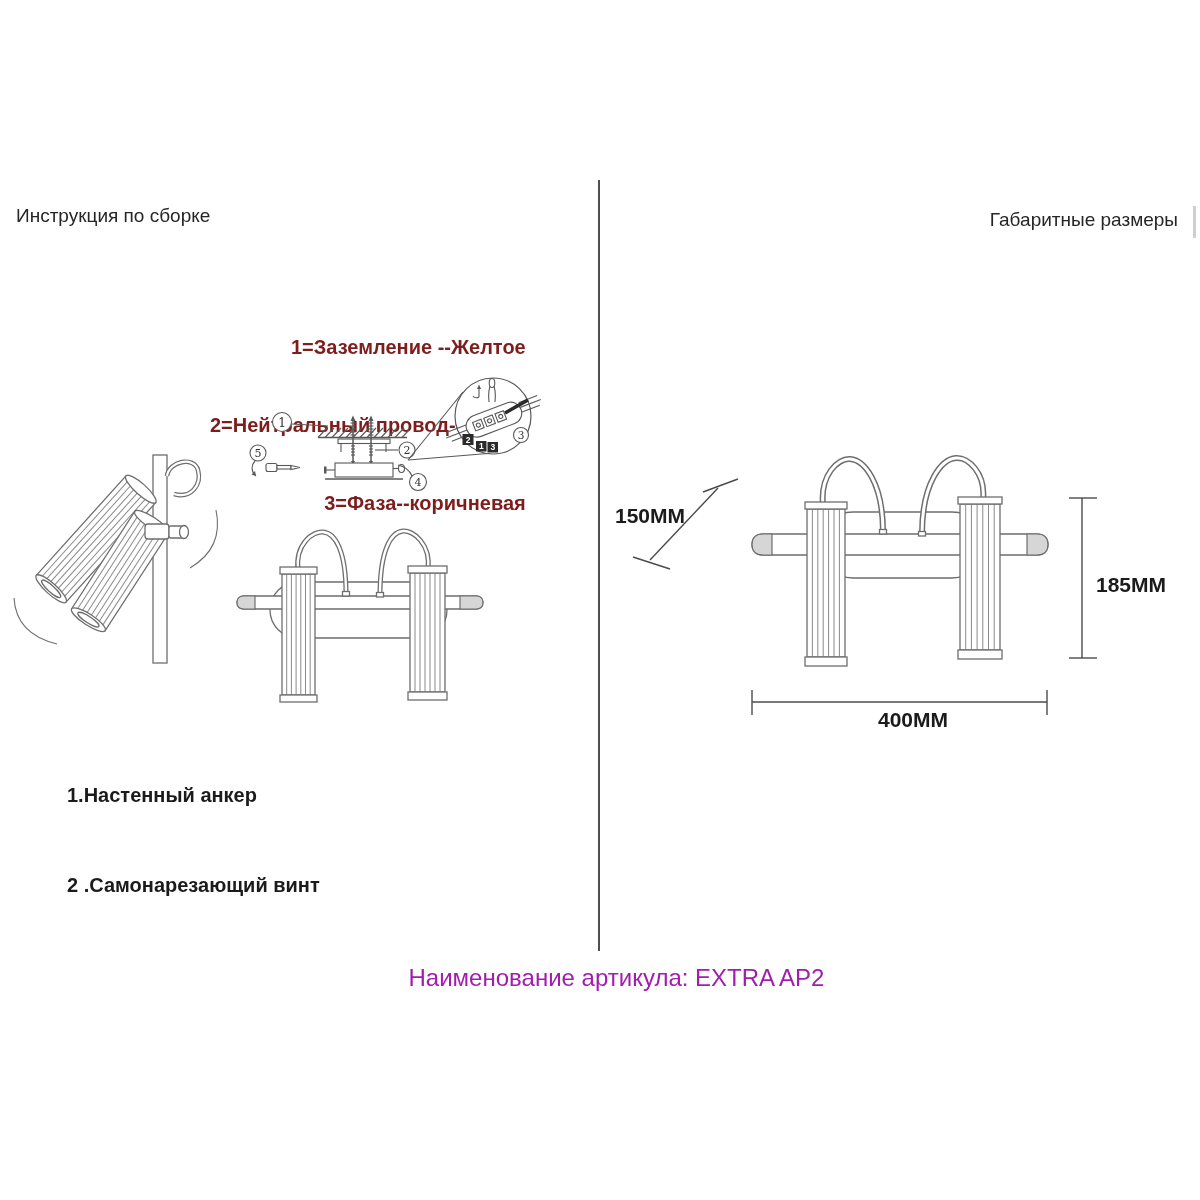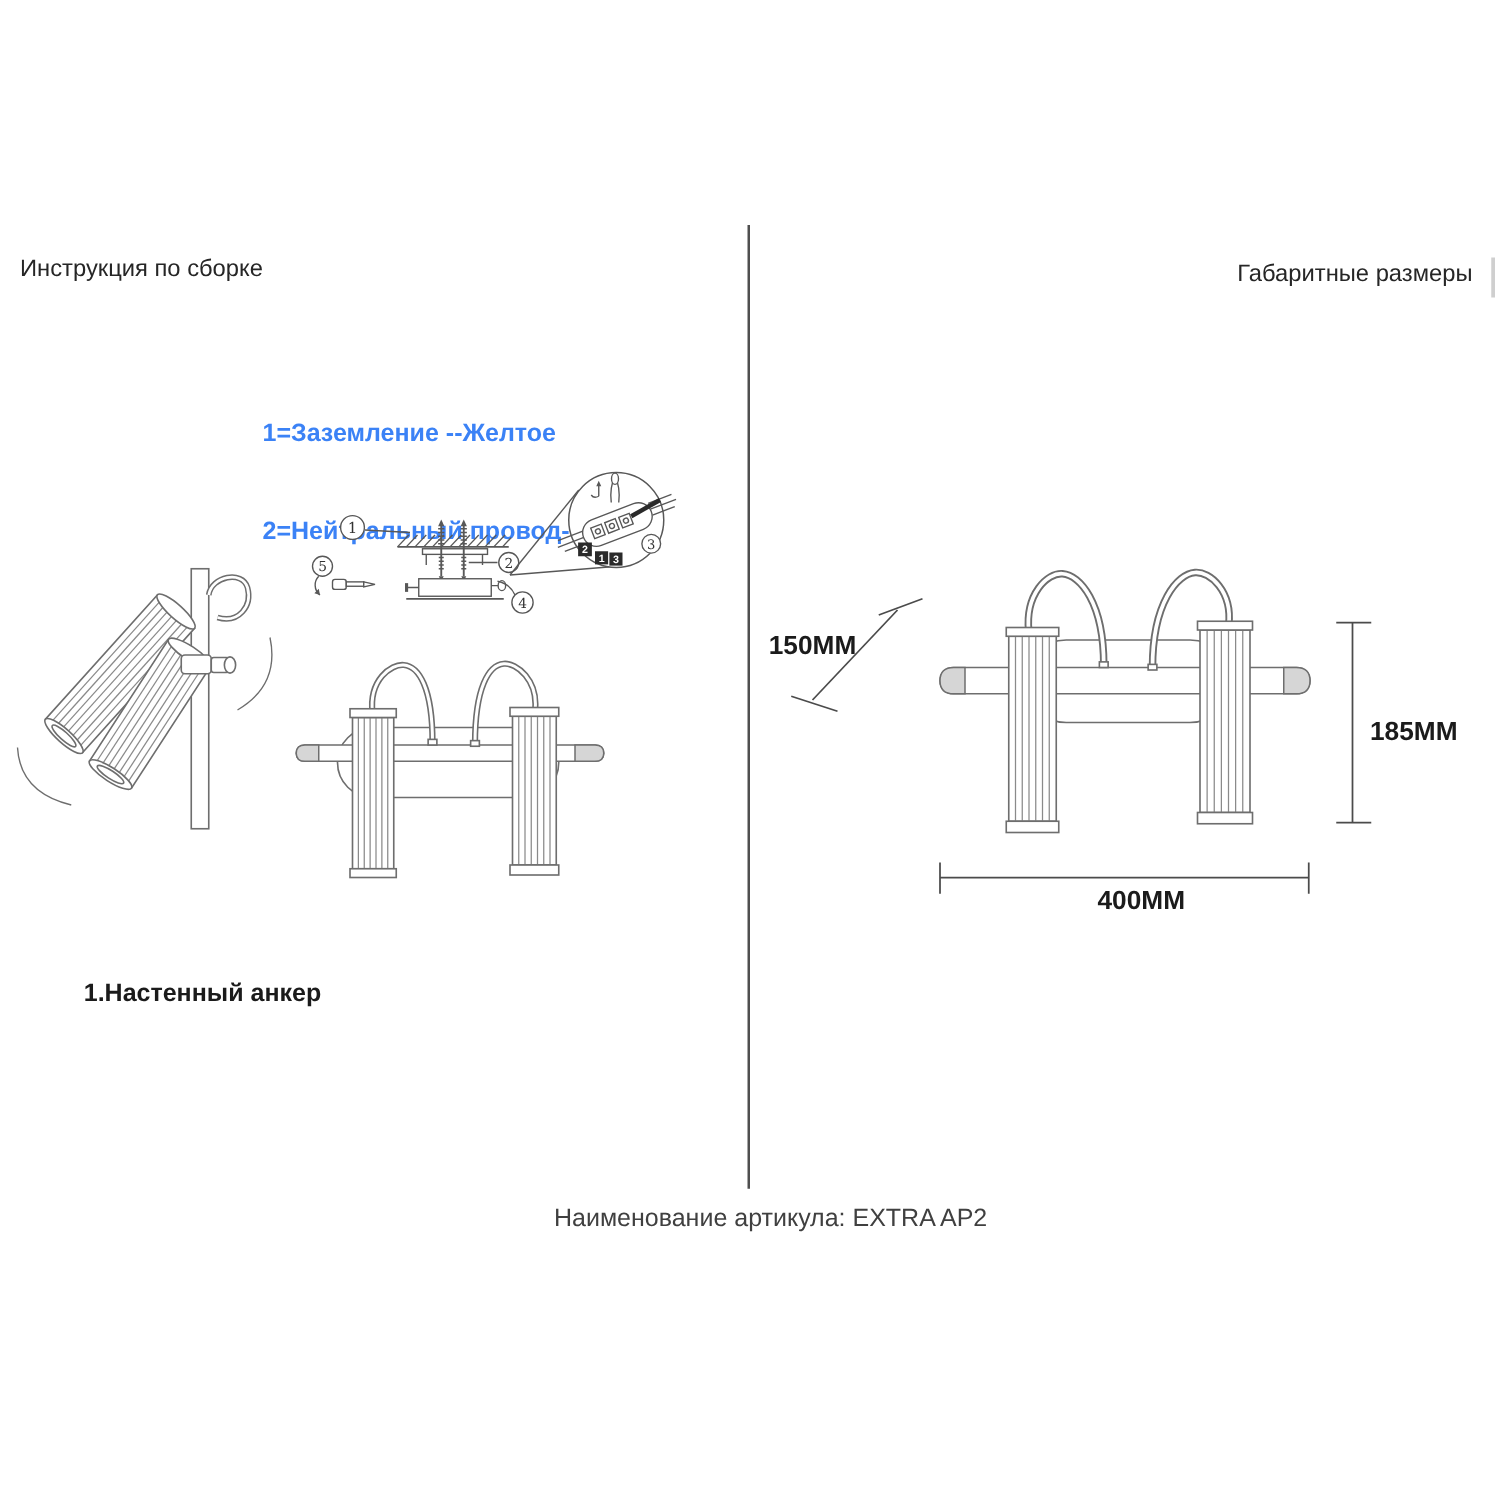--- a/index.html
+++ b/index.html
@@ -1,22 +1,22 @@
 <!DOCTYPE html>
 <html><head>
 <meta charset="utf-8">
 <style>
   html,body{margin:0;padding:0;background:#fff;}
   .page{position:relative;width:1200px;height:1200px;background:#fff;overflow:hidden;
         font-family:"Liberation Sans",sans-serif;color:#1c1c1c;}
   .abs{position:absolute;}
   .hdr{font-size:19px;font-weight:400;color:#262626;white-space:nowrap;}
-  .legend{font-size:20px;font-weight:700;line-height:26px;white-space:pre;color:#3b82f6;}
+  .legend{font-size:20px;font-weight:700;line-height:26px;white-space:pre;color:#7f1d1d;text-align:right;}
   .parts{font-size:20px;font-weight:700;line-height:30px;white-space:pre;color:#1b1b1b;}
-  .footer{left:0;right:0;text-align:center;font-size:20px;font-weight:400;color:#404040;margin-left:33px;}
+  .footer{left:0;right:0;text-align:center;font-size:24px;font-weight:400;color:#a21caf;margin-left:33px;}
   .divider{width:2px;background:#4f4f4f;}
   .edge-mark{background:#cfcfcf;}
   
   svg{display:block;}
   .s  {stroke:#6e6e6e;stroke-width:1.3;fill:#fff;}
   .sn {stroke:#6e6e6e;stroke-width:1.3;fill:none;}
   .cap{fill:#d6d6d6;stroke:#6e6e6e;stroke-width:1.2;}
   .tubeO{stroke:#6e6e6e;fill:none;}
   .tubeI{stroke:#fff;fill:none;}
   .rib{stroke:#8a8a8a;stroke-width:1;fill:none;}
@@ -37,20 +37,21 @@
   <div class="abs hdr" style="left:16px;top:205px;">Инструкция по сборке</div>
   <div class="abs hdr" style="right:22px;top:209px;text-align:right;">Габаритные размеры</div>
 
   <div class="abs divider" style="left:598px;top:180px;height:771px;"></div>
 
   <div class="abs edge-mark" style="left:1193px;top:206px;width:3px;height:32px;"></div>
 
   <div class="abs legend" style="left:210px;top:282px;">
     <div>1=Заземление --Желтое</div>
     <div>2=Нейтральный провод--Синий</div>
+    <div>3=Фаза--коричневая</div>
   </div>
 
   <svg class="abs" style="left:240px;top:358px;" width="310" height="140" viewBox="0 0 310 140">
 
     <circle cx="42" cy="64" r="9.5" class="awhite"></circle>
     <text x="42" y="68.5" class="cnum">1</text>
     <line x1="52" y1="66" x2="88" y2="68" class="athin"></line>
 
     <g>
       <line x1="78" y1="79.5" x2="167" y2="79.5" class="athin" style="stroke-width:1.4"></line>
@@ -251,20 +252,21 @@
       <line x1="205" y1="55" x2="205" y2="174" class="rib"></line>
       <line x1="210" y1="55" x2="210" y2="174" class="rib"></line>
       <line x1="215" y1="55" x2="215" y2="174" class="rib"></line>
       <rect x="183" y="48" width="39" height="7" class="s"></rect>
       <rect x="183" y="174" width="39" height="8" class="s"></rect>
     </g>
   </svg>
 
   <div class="abs parts" style="left:67px;top:720px;">
     <div>1.Настенный анкер</div>
+    <div>2 .Самонарезающий винт</div>
   </div>
 
   <svg class="abs" style="left:610px;top:428px;" width="570" height="310" viewBox="0 0 570 310">
     <rect x="210" y="84" width="165" height="66" rx="33" class="s"></rect>
     <rect x="142" y="106" width="296" height="21" rx="10.5" class="s"></rect>
     <path d="M162 106 L153 106 Q142 106 142 116.5 Q142 127 153 127 L162 127 Z" class="cap"></path>
     <path d="M417 106 L427 106 Q438 106 438 116.5 Q438 127 427 127 L417 127 Z" class="cap"></path>
     <g>
       <path d="M213 77 C210 47 228 30 240 31 C254 32 273 54 273 104" class="tubeO" style="stroke-width:6"></path>
       <path d="M213 77 C210 47 228 30 240 31 C254 32 273 54 273 104" class="tubeI" style="stroke-width:3"></path>

